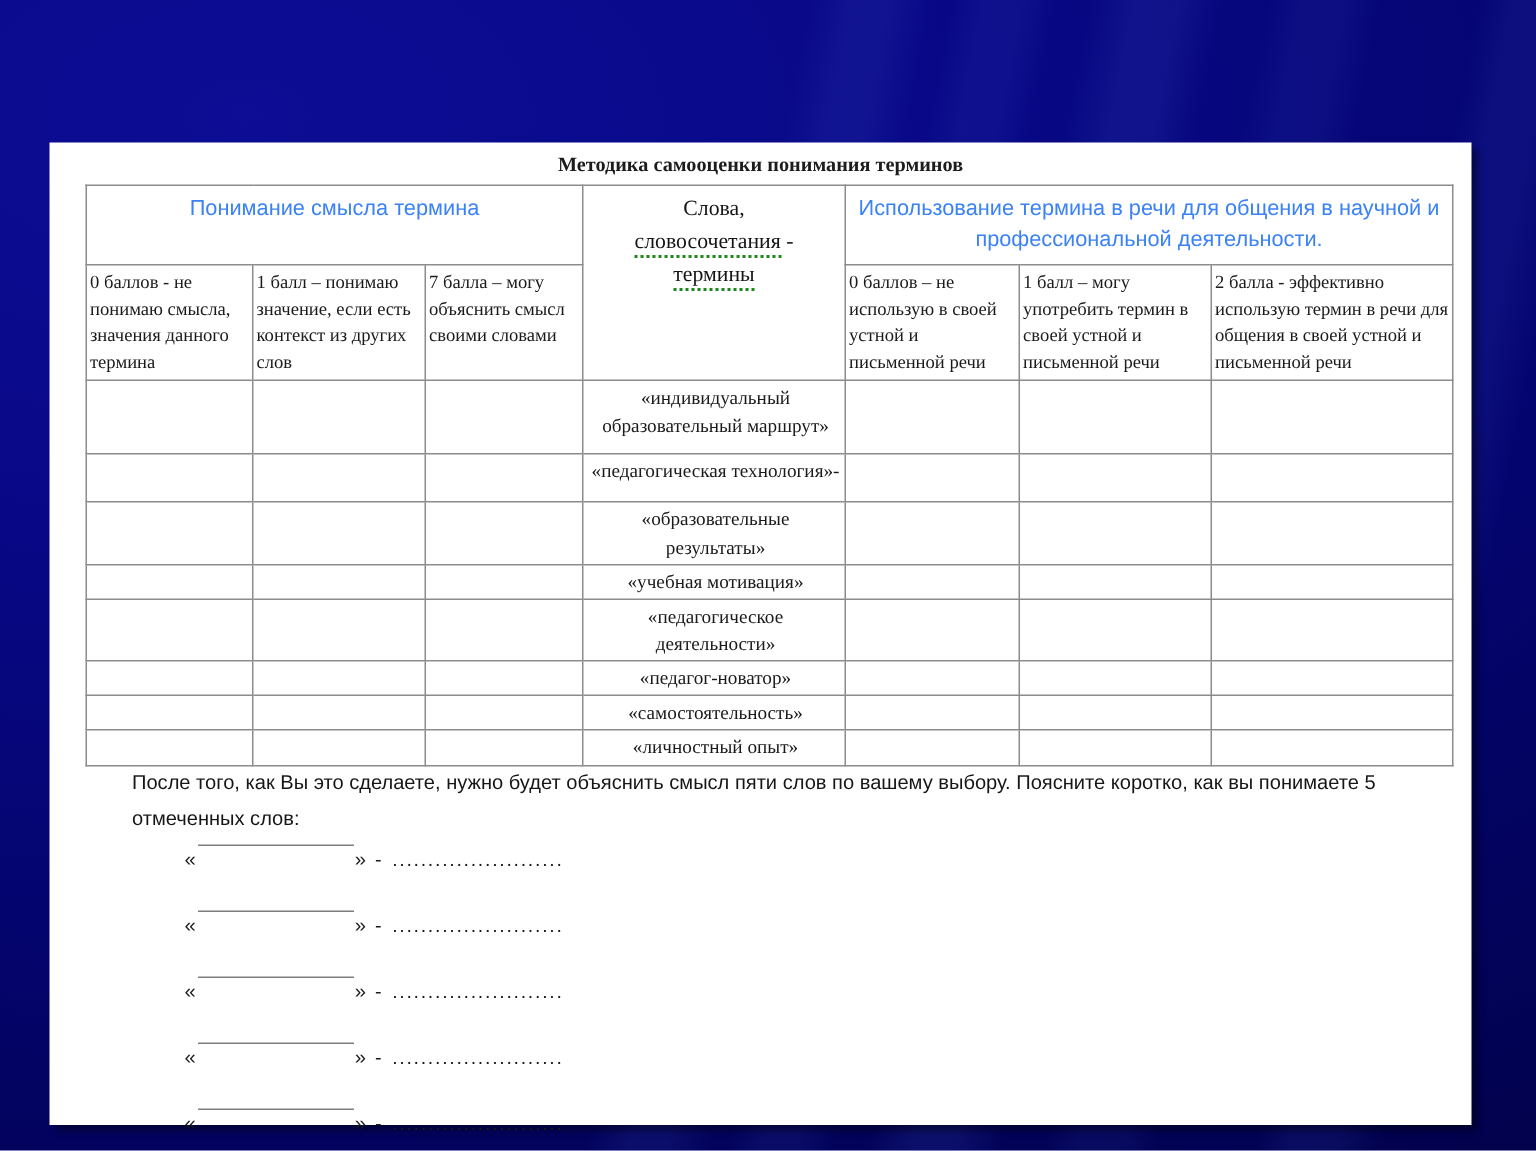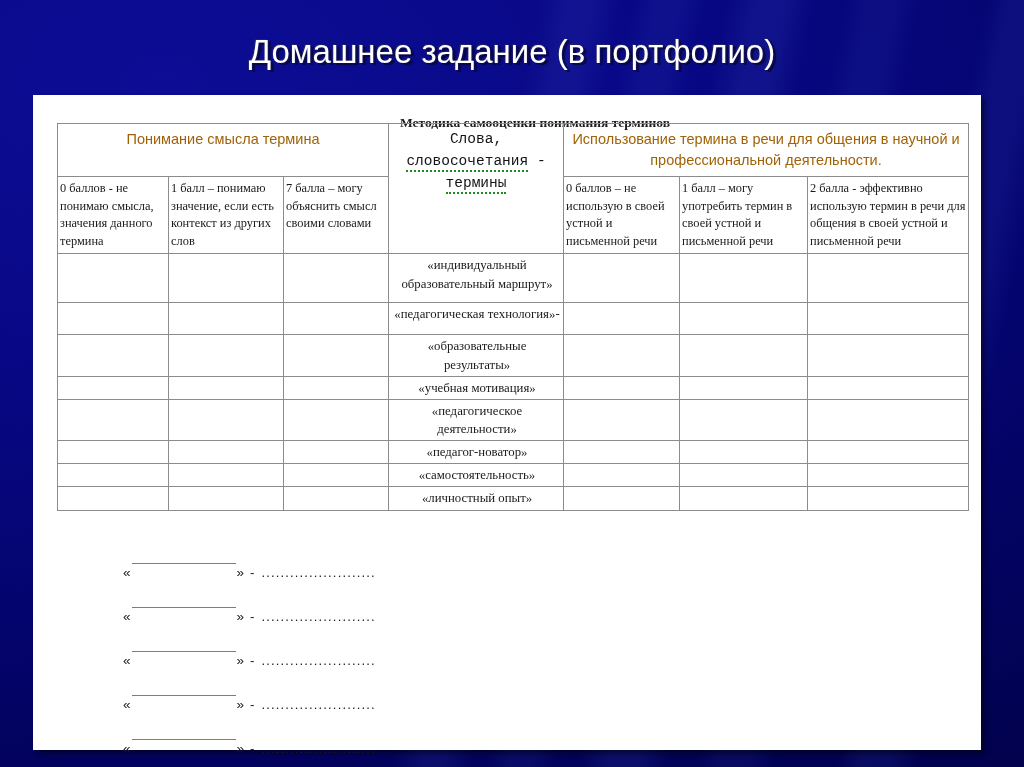--- a/index.html
+++ b/index.html
@@ -54,28 +54,27 @@
     top: 95px;
     width: 948px;
     height: 655px;
     background: #ffffff;
     box-shadow: 4px 4px 5px rgba(0,0,0,0.45);
   }
 
   #caption {
     position: absolute;
     left: 0;
-    top: 20px;
+    top: 7px;
     width: 948px;
     text-align: center;
     font-family: "Liberation Serif", serif;
     font-weight: 700;
     font-size: 13.5px;
     color: #1c1c1c;
-    margin-left: 28px;
   }
 
   
   table#matrix {
     position: absolute;
     left: 24px;
     top: 28px;
     width: 911px;
     border-collapse: collapse;
     table-layout: fixed;
@@ -90,28 +89,28 @@
   }
 
   
   .grp {
     text-align: center;
     font-family: "Liberation Sans", sans-serif;
     font-size: 14.5px;
     line-height: 1.48;
     padding: 5px 3px 4px 3px !important;
     vertical-align: top !important;
-    color: #a16207;
+    color: #3b82f6;
   }
   .grp.bold { font-weight: 700; }
 
   
   .wordscol-head {
     text-align: center;
-    font-family: Liberation Mono, monospace;
+    font-family: Liberation Serif, serif;
     font-size: 14.5px;
     line-height: 1.5;
     padding: 5px 4px 0 4px !important;
     vertical-align: top !important;
     color: #141414;
   }
   .sq {
     border-bottom: 2px dotted #1b8a1b;
     padding-bottom: 1px;
     margin-top: 40px;
@@ -177,21 +176,20 @@
   .dots {
     letter-spacing: 1.15px;
     font-size: 13px;
   }
 </style>
 </head>
 <body>
 
 <div id="slide">
 
-  <div id="title">Домашнее задание (в портфолио)</div>
 
   <div id="panel">
 
     <div id="caption">Методика самооценки понимания терминов</div>
 
     <table id="matrix">
       <colgroup>
         <col style="width:111px">
         <col style="width:115px">
         <col style="width:105px">
@@ -288,20 +286,21 @@
           <td class="blank"></td>
           <td class="blank"></td>
           <td class="term">«личностный опыт»</td>
           <td class="blank"></td>
           <td class="blank"></td>
           <td class="blank"></td>
         </tr>
       </tbody>
     </table>
 
+    <div id="instructions">После того, как Вы это сделаете, нужно будет объяснить смысл пяти слов по вашему выбору. Поясните коротко, как вы понимаете 5 отмеченных слов:</div>
 
     <div id="blanks">
       <div class="blank-line">
         <span class="q">«</span>
         <span class="rule"></span>
         <span class="q">»</span>
         <span class="dash">-</span>
         <span class="dots">........................</span>
       </div>
       <div class="blank-line">

